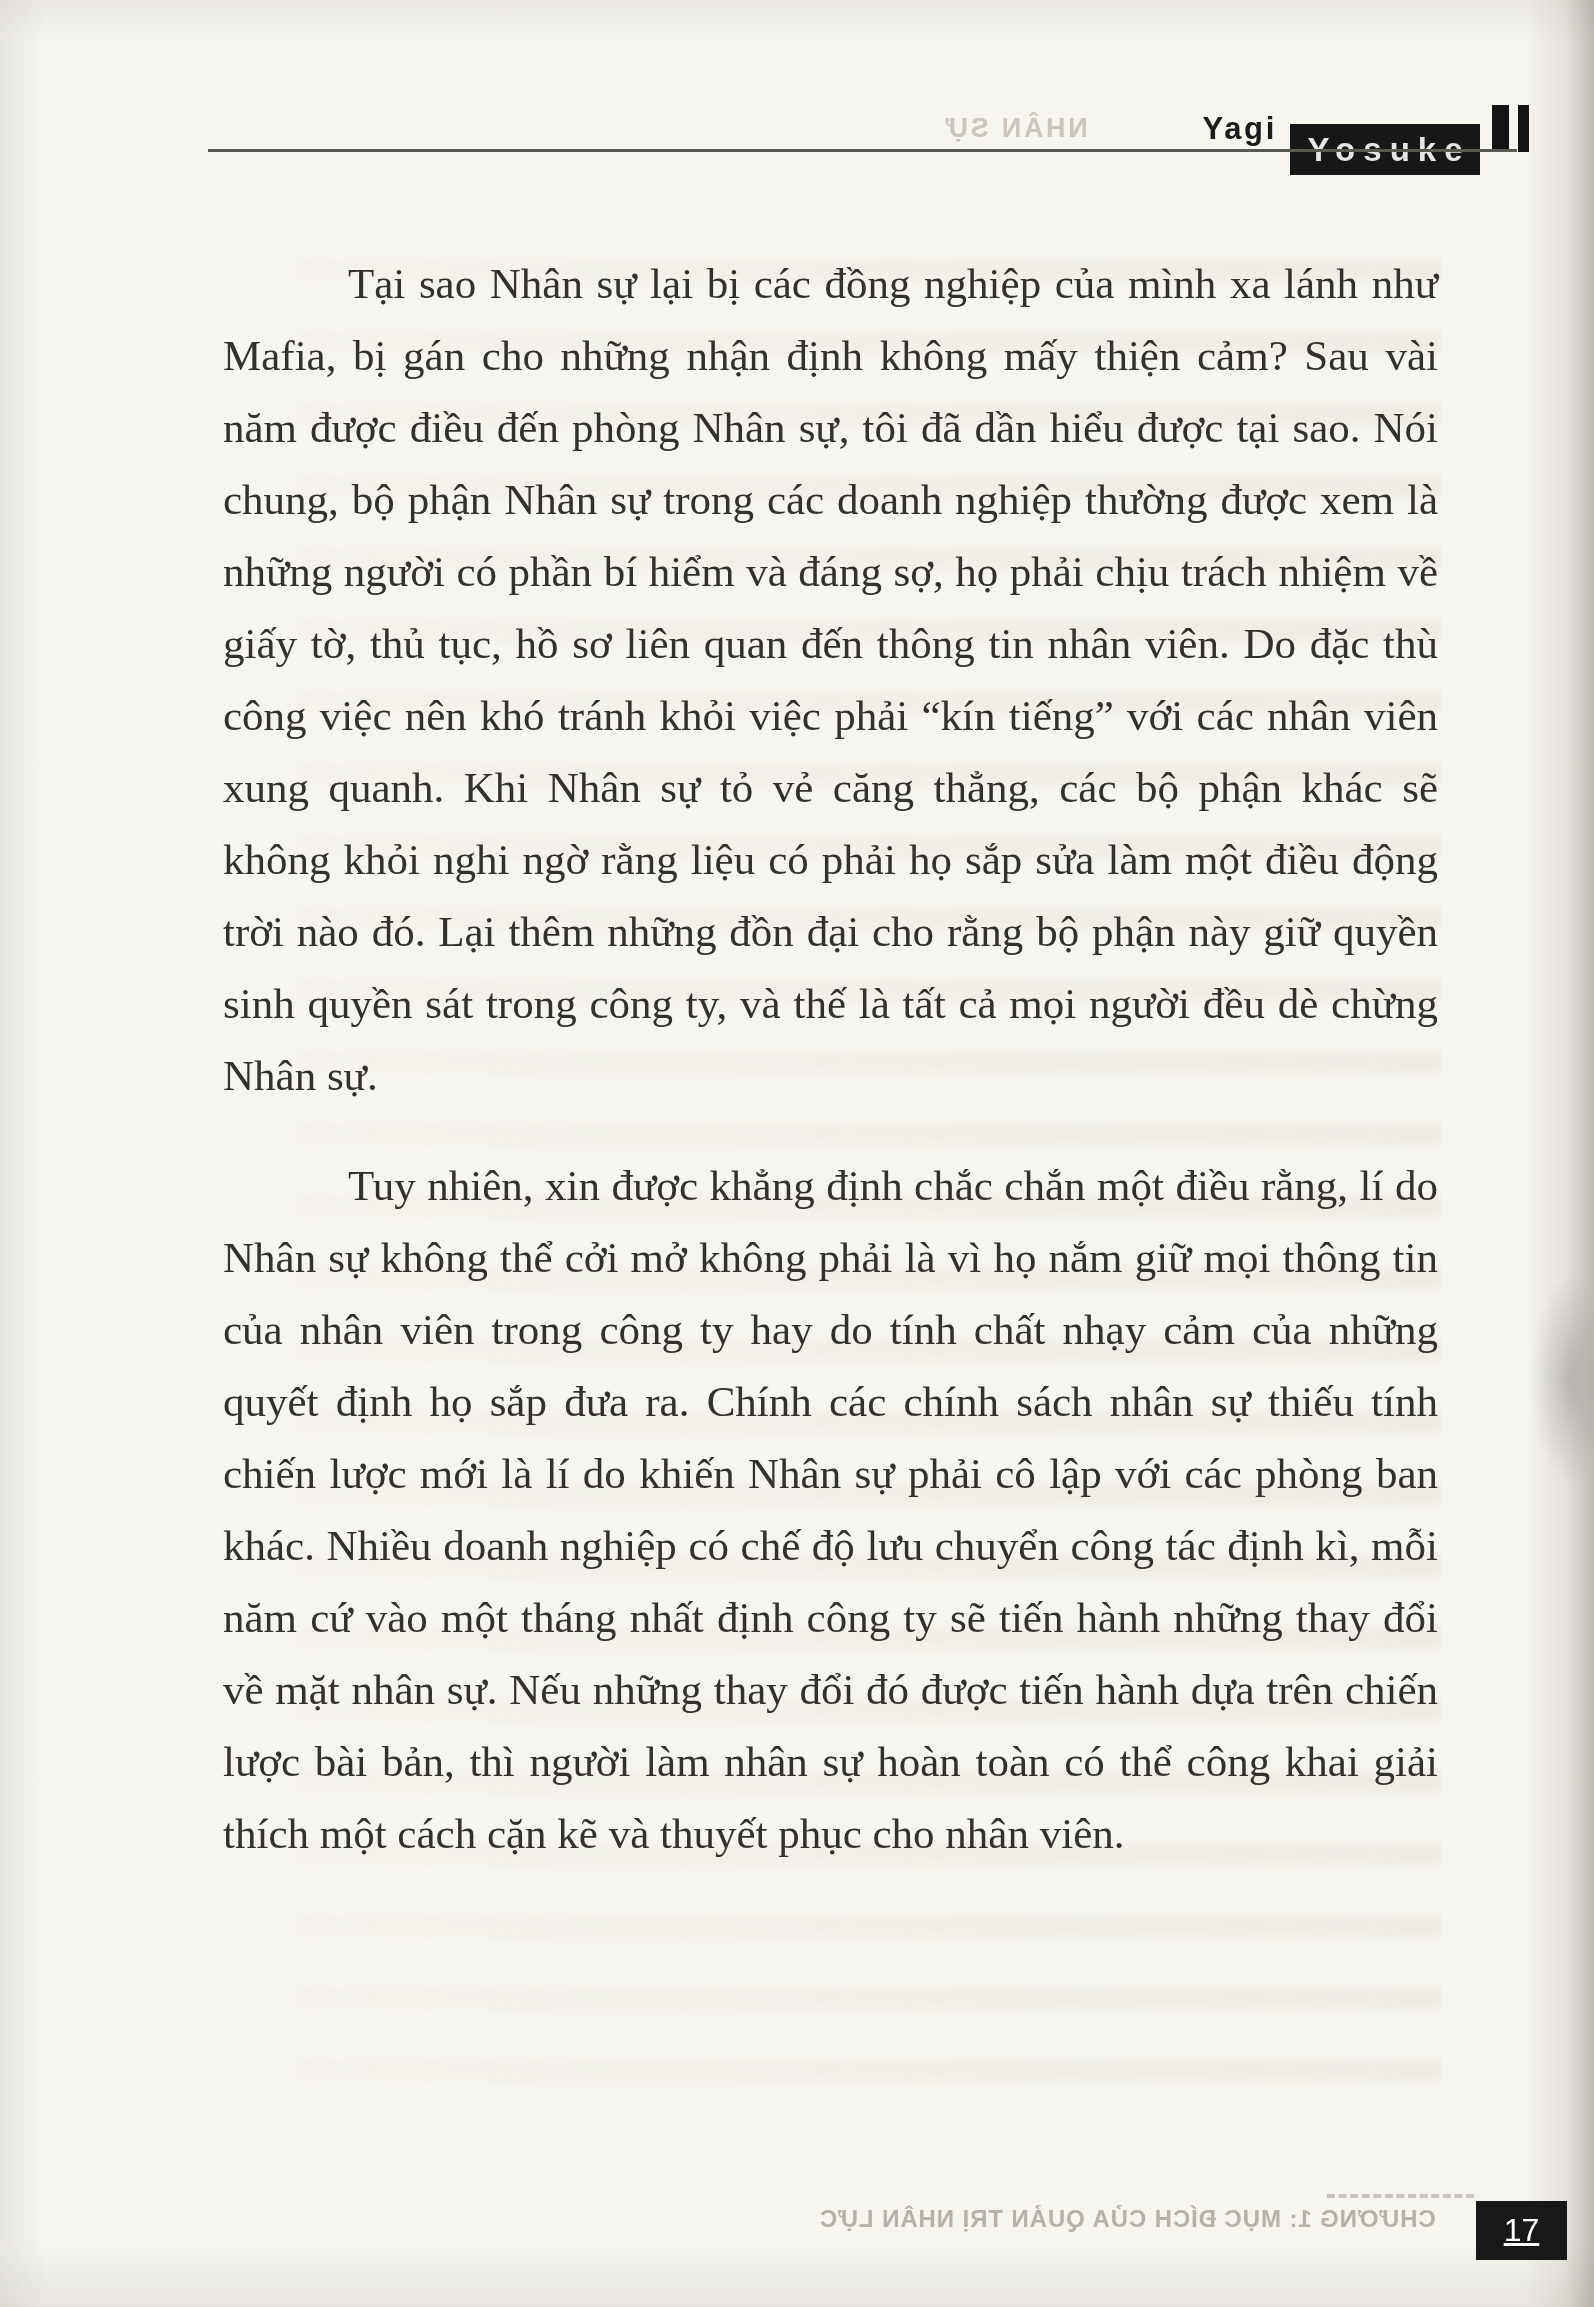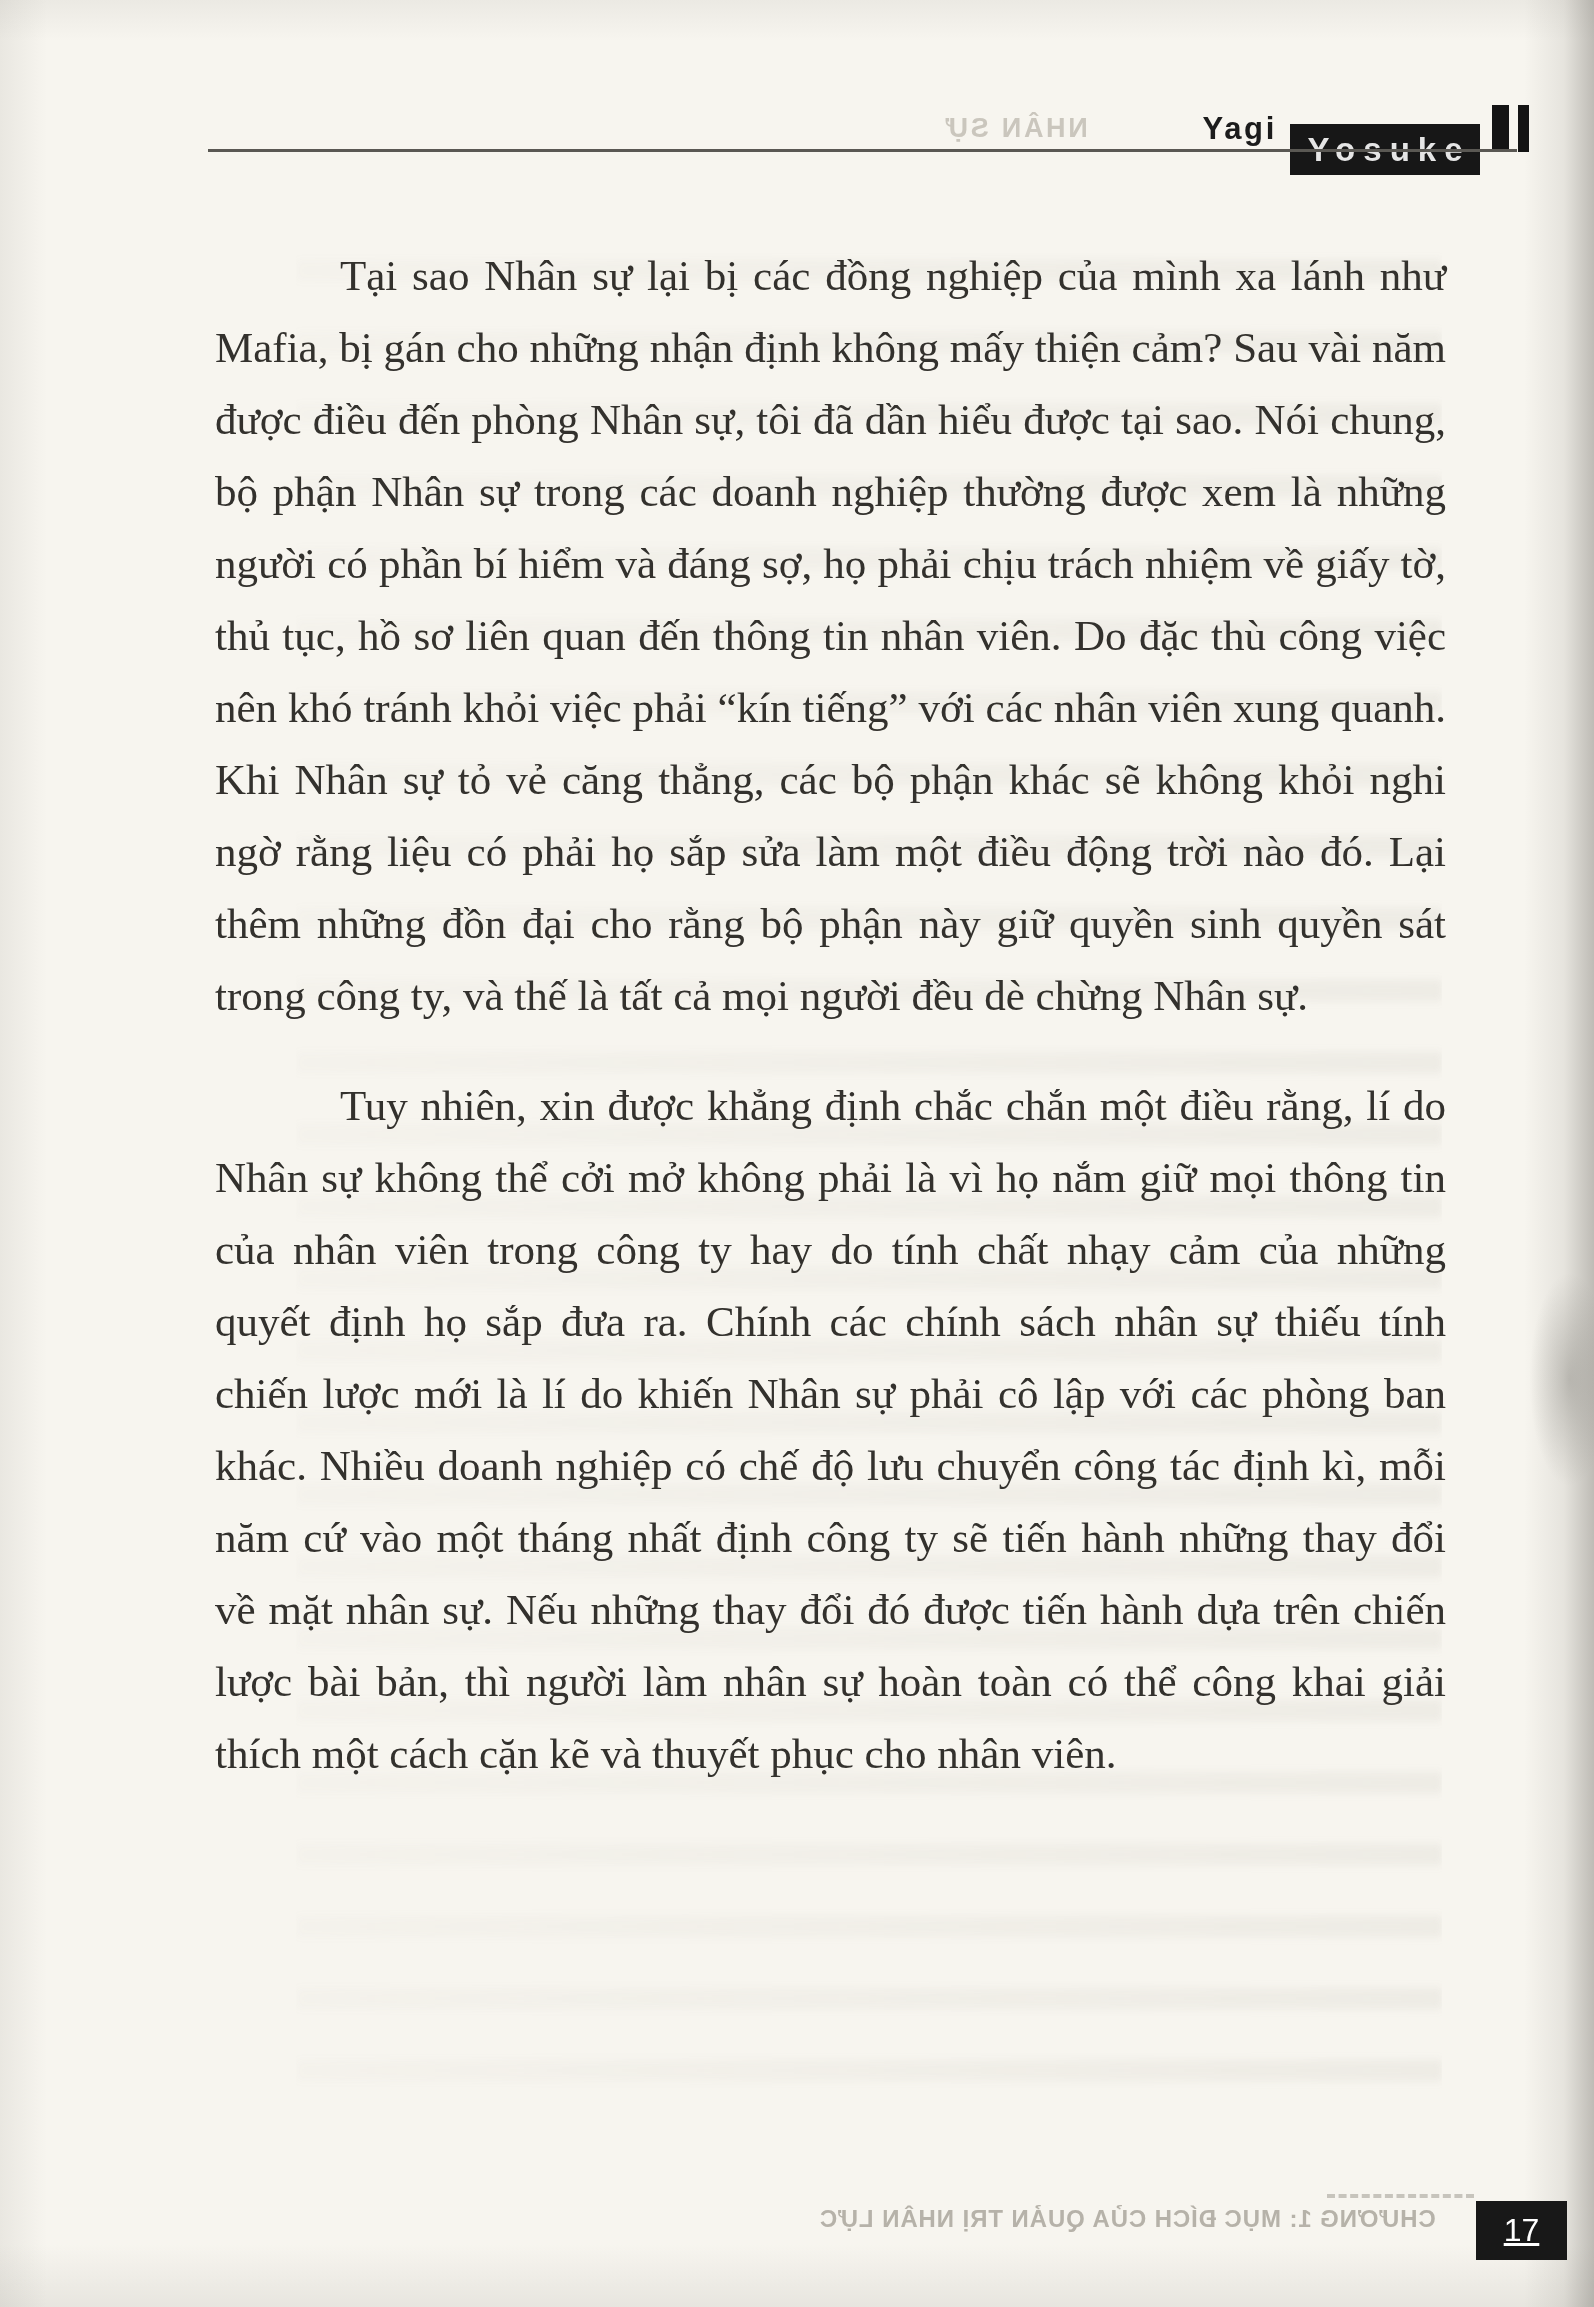--- a/index.html
+++ b/index.html
@@ -127,21 +127,21 @@
     position: absolute;
     left: 215px;
     width: 1231px;
     top: 240px;
     font-size: 43px;
     line-height: 72px;
     color: #33312d;
     text-align: justify;
   }
   .body-text p {
-    margin: 0;
+    margin: 8px;
     text-indent: 125px;
   }
   .body-text p + p {
     margin-top: 38px;
   }
 
   
   .bleed-footer {
     position: absolute;
     left: 819px;

